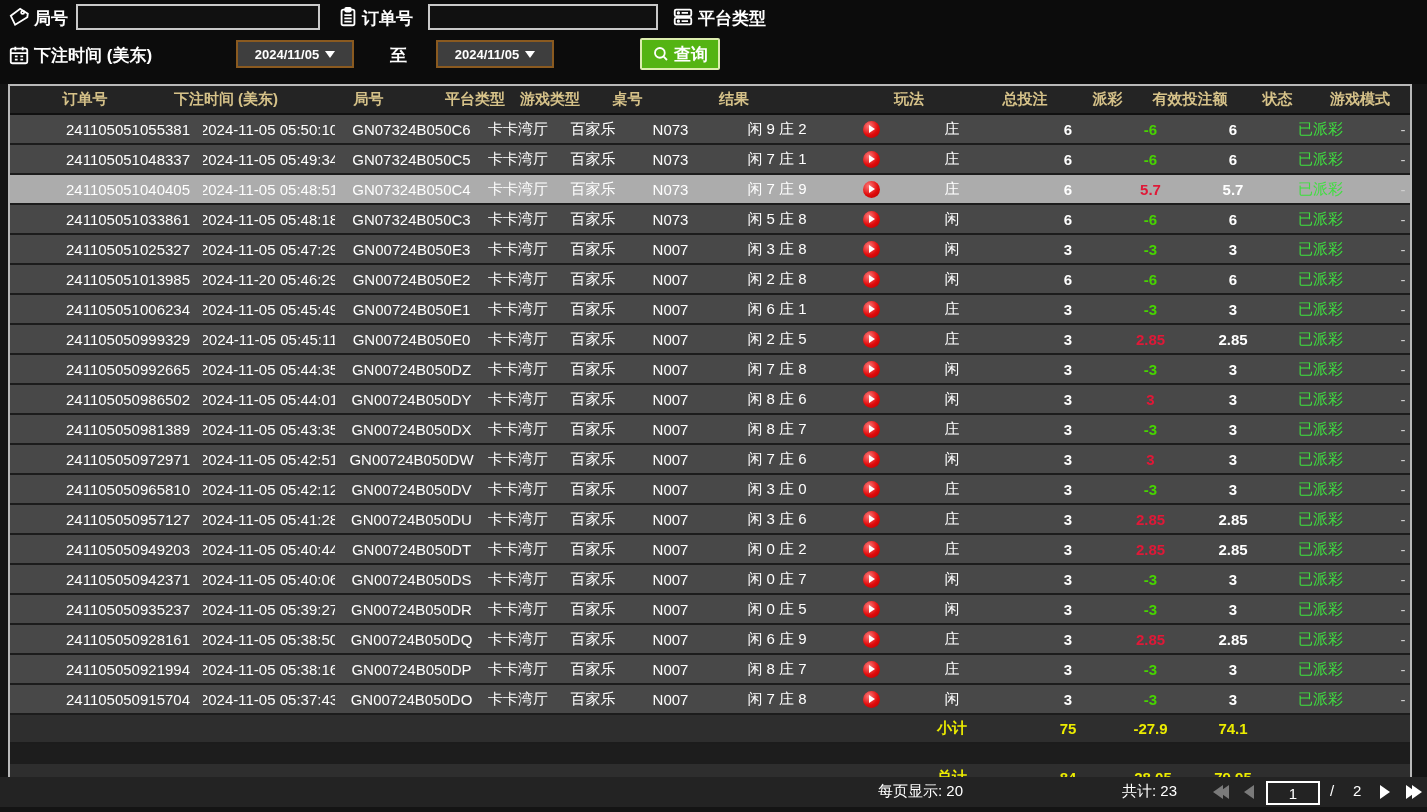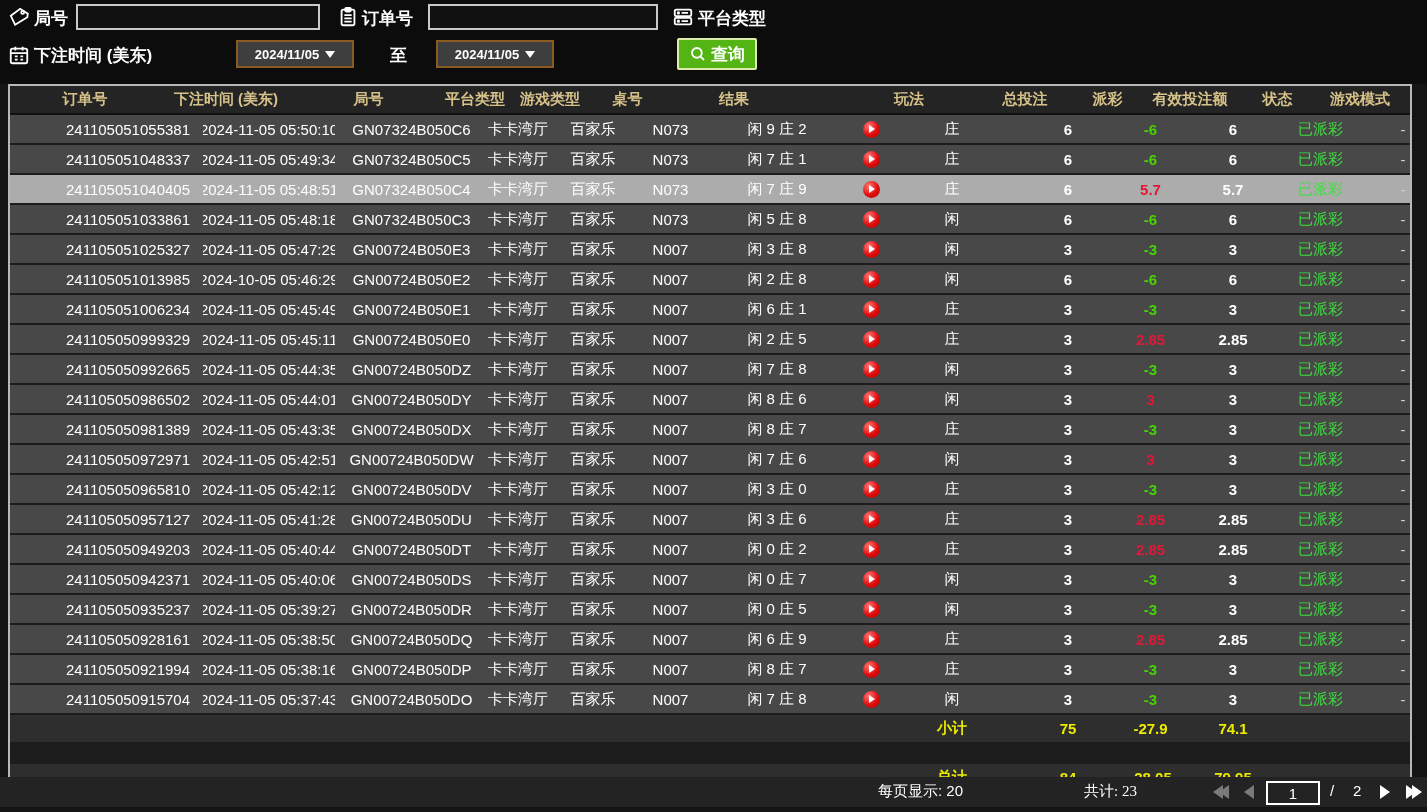--- a/index.html
+++ b/index.html
@@ -115,21 +115,21 @@
   <div class="date-box" style="left:236px;top:40px;width:114px;height:24px;">
     <span>2024/11/05</span>
     <span class="dd-arrow"></span>
   </div>
   <span class="flabel" style="left:390px;top:44px;">至</span>
   <div class="date-box" style="left:436px;top:40px;width:114px;height:24px;">
     <span>2024/11/05</span>
     <span class="dd-arrow"></span>
   </div>
 
-  <div class="search-btn" style="left:677px;top:38px;justify-content:space-between;">
+  <div class="search-btn" style="left:640px;top:38px;justify-content:space-between;">
     <span style="display:flex;">
       <svg width="18" height="18" viewBox="0 0 24 24" fill="none" stroke="#fff" stroke-width="2.4">
           <circle cx="10.5" cy="10.5" r="6.5"></circle>
           <path d="M15.5 15.5 L20 20"></path>
         </svg>
     </span>
     <span>查询</span>
   </div>
 </div>
 
@@ -246,21 +246,21 @@
         </div>
         <div class="td">闲</div>
         <div class="td num">3</div>
         <div class="td neg">-3</div>
         <div class="td num">3</div>
         <div class="td status">已派彩</div>
         <div class="td mode">-</div>
       </div>
       <div class="tr">
         <div class="td">241105051013985</div>
-        <div class="td">2024-10-05 05:46:29</div>
+        <div class="td">2024-11-20 05:46:29</div>
         <div class="td">GN00724B050E2</div>
         <div class="td">卡卡湾厅</div>
         <div class="td">百家乐</div>
         <div class="td">N007</div>
         <div class="td">闲 2 庄 8</div>
         <div class="td">
           <span class="playbtn">
             <i></i>
           </span>
         </div>
@@ -562,21 +562,21 @@
   <div class="tr sumrow" style="border-bottom:none;margin-top:20px;">
     <div class="td" style="grid-column:9;">总计</div>
     <div class="td" style="grid-column:10;">84</div>
     <div class="td" style="grid-column:11;">-28.05</div>
     <div class="td" style="grid-column:12;">79.95</div>
   </div>
 </div>
 
 <div class="pagebar">
   <span class="ptext" style="left:878px;">每页显示: 20</span>
-  <span class="ptext" style="left:1084px;font-family:Liberation Serif, serif;">共计: 23</span>
+  <span class="ptext" style="left:1122px;">共计: 23</span>
 
   <span class="arrow dbl dis" style="left:1213px;">
       <span class="arr-l"></span>
       <span class="arr-l"></span>
     </span>
   <span class="arrow dis" style="left:1244px;">
       <span class="arr-l"></span>
     </span>
   <input class="page-input" style="left: 1266px;" value="1">
   <span class="ptext" style="left:1330px;">/</span>

